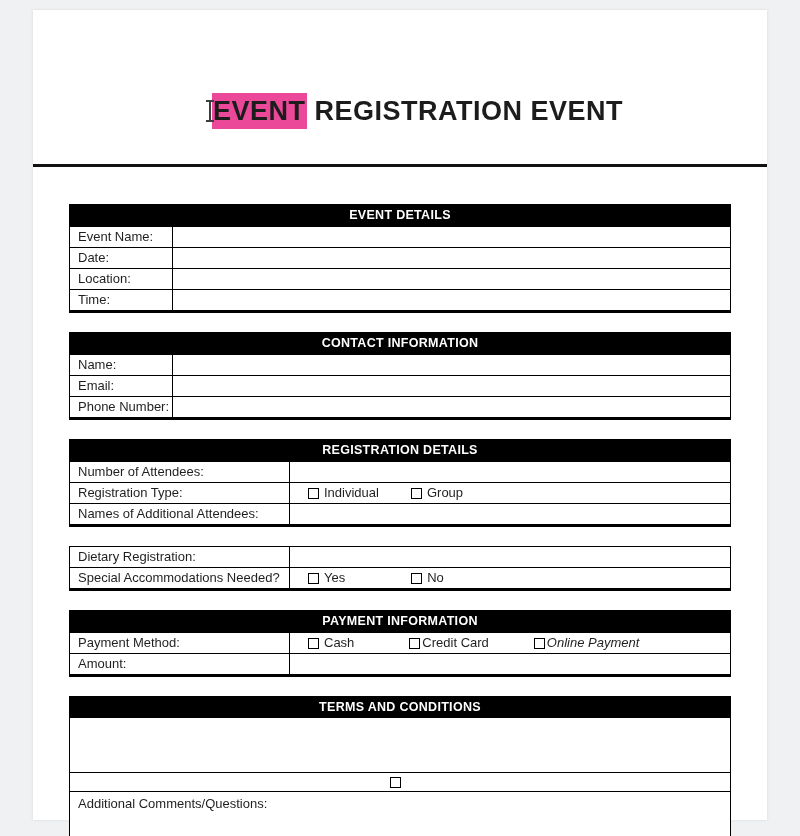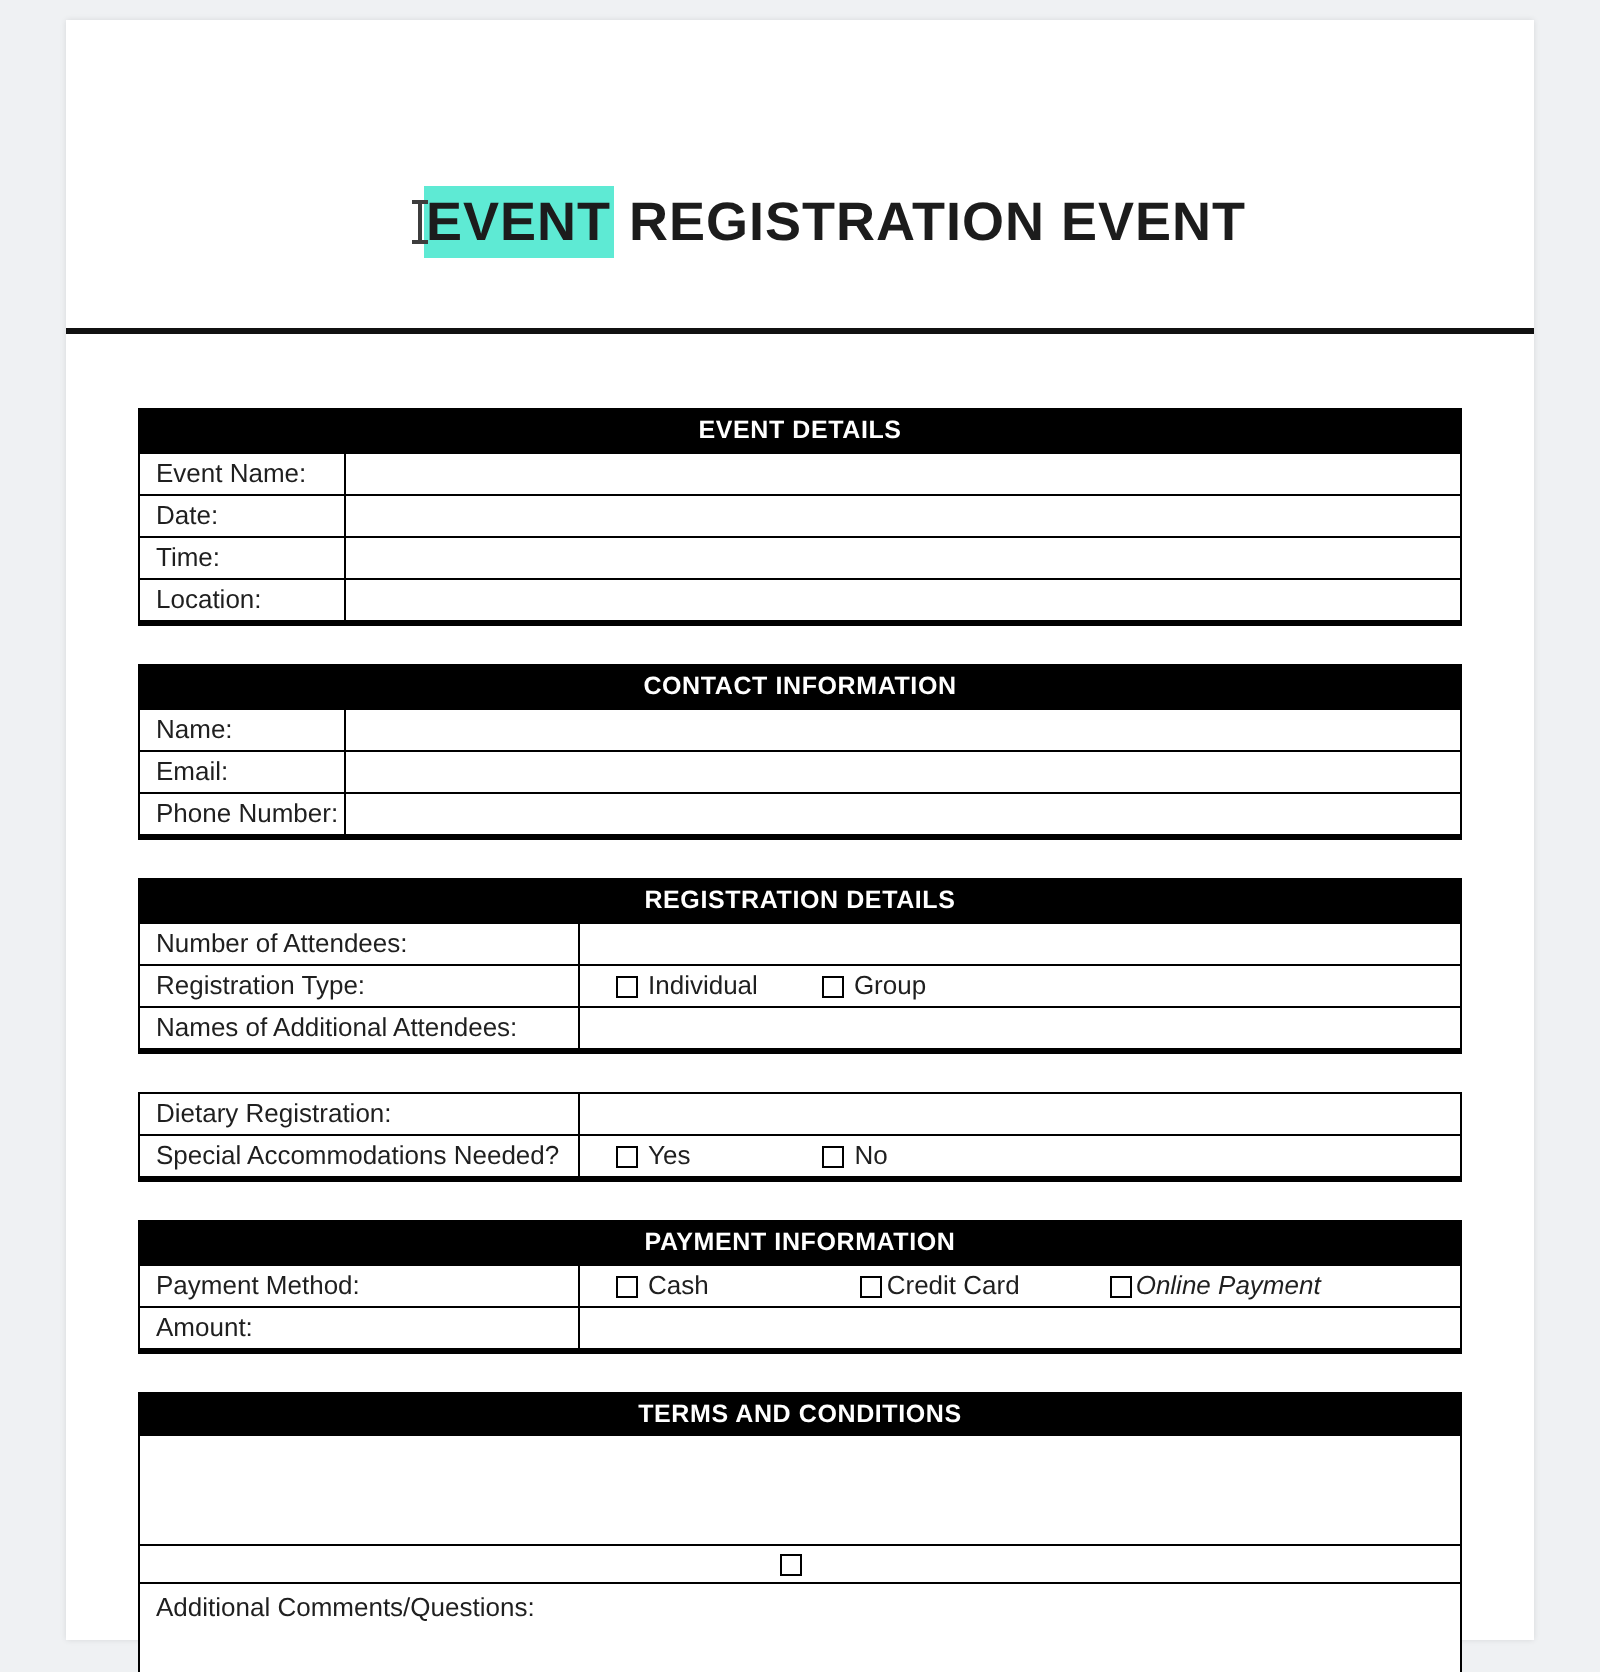--- a/index.html
+++ b/index.html
@@ -21,21 +21,21 @@
   .title-wrap{
     padding-top:50px;
     text-align:center;
     font-size:27px;
     font-weight:700;
     letter-spacing:0.5px;
     color:#1c1c1c;
     line-height:34px;
     white-space:pre;
   }
-  .hl{background:#5eead4;padding:3px 1px;}
+  .hl{background:#ec4899;padding:3px 1px;}
   .ibeam{position:relative;display:inline-block;width:2px;height:22px;background:#3d3d3d;vertical-align:-2px;margin-right:1px;}
   .ibeam::before,.ibeam::after{content:"";position:absolute;left:-3px;width:8px;height:2px;background:#3d3d3d;}
   .ibeam::before{top:0}
   .ibeam::after{bottom:0}
   .title-rule{height:3px;background:#111;margin-top:2px;}
   
   .content{padding:37px 36px 0;}
   .tbl{
     border:1px solid #000;
     border-bottom-width:3px;
@@ -60,21 +60,21 @@
   .w1{width:103px;}
   .w2{width:220px;}
   .value{flex:1;}
   .optcell{flex:1;display:flex;align-items:center;}
   .option{display:inline-flex;align-items:center;}
   .checkbox{width:9px;height:9px;border:1px solid #000;display:inline-block;margin-right:5px;background:#fff;}
   .tight .checkbox{margin-right:2px;}
   .ml18{margin-left:18px;}
   .ml32{margin-left:32px;}
   .ml66{margin-left:66px;}
-  .ml55{margin-left:76px;}
+  .ml55{margin-left:55px;}
   .ml45{margin-left:45px;font-style:italic;}
   
   .terms-empty{height:54px;}
   .agree-row{
     border-top:1px solid #000;
     height:18px;
     display:flex;justify-content:center;align-items:center;
     font-size:12.5px;font-weight:700;
   }
   .agree-row .checkbox{margin-right:9px;}
@@ -102,25 +102,25 @@
       <div class="tbl-header">EVENT DETAILS</div>
       <div class="row">
         <div class="cell label w1">Event Name:</div>
         <div class="cell value"></div>
       </div>
       <div class="row">
         <div class="cell label w1">Date:</div>
         <div class="cell value"></div>
       </div>
       <div class="row">
+        <div class="cell label w1">Location:</div>
+        <div class="cell value"></div>
+      </div>
+      <div class="row">
         <div class="cell label w1">Time:</div>
-        <div class="cell value"></div>
-      </div>
-      <div class="row">
-        <div class="cell label w1">Location:</div>
         <div class="cell value"></div>
       </div>
     </section>
 
     <section class="tbl">
       <div class="tbl-header">CONTACT INFORMATION</div>
       <div class="row">
         <div class="cell label w1">Name:</div>
         <div class="cell value"></div>
       </div>

